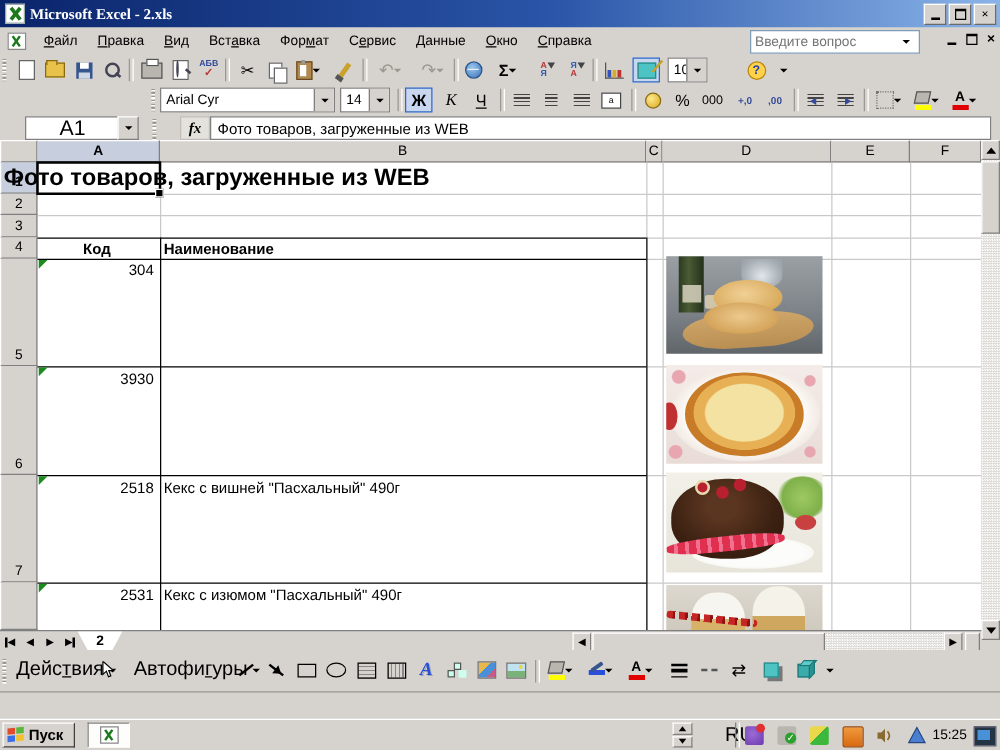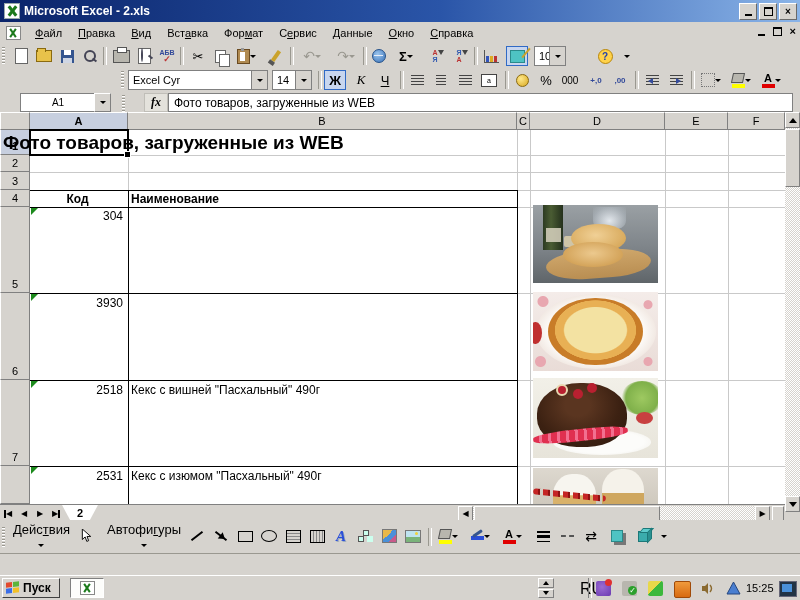--- a/index.html
+++ b/index.html
@@ -1,21 +1,21 @@
 <!DOCTYPE html>
 <html><head>
 <meta charset="utf-8">
 <style>
   html,body{margin:0;padding:0;}
   #app{position:relative;width:800px;height:600px;background:#d6d3ce;font-family:"Liberation Sans",sans-serif;font-size:11px;color:#000;overflow:hidden;}
   .abs{position:absolute;}
   u{text-decoration:underline;}
 
   
-  .titlebar{left:0;top:0;width:800px;height:22px;background:linear-gradient(to right,#0a246a 0%,#2a55a8 55%,#8ab4e8 100%);display:flex;align-items:center;}
+  .titlebar{left:0;top:0;width:800px;height:22px;background:linear-gradient(to right,#0a246a 0%,#2a55a8 55%,#8ab4e8 100%);display:flex;align-items:center;font-family:Liberation Serif, serif;}
   .title-text{color:#fff;font-weight:bold;font-size:12px;margin-left:4px;}
   .appicon{width:16px;height:16px;margin-left:4px;position:relative;background:#fff;border:1px solid #9aa;box-sizing:border-box;}
   .appicon::before,.appicon::after{content:"";position:absolute;left:6px;top:1px;width:3px;height:12px;background:#1c7a1c;}
   .appicon::before{transform:rotate(38deg);}
   .appicon::after{transform:rotate(-38deg);}
   .wbtns{position:absolute;right:3px;top:3px;display:flex;gap:2px;}
   .wbtn{width:16px;height:15px;background:#d6d3ce;border:1px solid;border-color:#fff #6a6a6a #6a6a6a #fff;display:flex;align-items:center;justify-content:center;font-size:10px;font-weight:bold;line-height:1;}
   .g-min{width:7px;height:2px;background:#000;margin-top:7px;}
   .g-res{width:7px;height:6px;border:1px solid #000;border-top-width:2px;}
   
@@ -82,21 +82,21 @@
   .ind-l::after{border-right:5px solid #334a9a;}
   .ind-r::after{left:auto;right:-1px;border-left:5px solid #334a9a;}
   .bordic{width:12px;height:12px;border:1px dotted #777;}
   .colorbar{position:relative;display:flex;flex-direction:column;align-items:center;justify-content:center;}
   .colorbar .bar{width:13px;height:4px;margin-top:1px;}
   .bucket{width:10px;height:8px;background:#b8b6ae;border:1px solid #555;transform:skewX(-12deg);}
   .pen{width:11px;height:3px;background:#35558f;transform:rotate(-35deg);border-radius:1px;}
   .Abtn{font-weight:bold;font-size:11px;line-height:10px;}
   
   .fbar{left:0;top:92px;width:800px;height:20px;background:#d6d3ce;border-bottom:1px solid #9a9890;}
-  .namebox{position:absolute;left:20px;top:1px;width:74px;height:17px;background:#fff;border:1px solid #808080;display:flex;align-items:center;justify-content:center;font-size:10px;}
+  .namebox{position:absolute;left:20px;top:1px;width:74px;height:17px;background:#fff;border:1px solid #808080;display:flex;align-items:center;justify-content:center;font-size:17px;}
   .namedrop{position:absolute;left:94px;top:1px;width:15px;height:17px;background:#d6d3ce;border:1px solid;border-color:#fff #808080 #808080 #fff;display:flex;align-items:center;justify-content:center;}
   .fxbtn{position:absolute;left:144px;top:1px;width:22px;height:17px;display:flex;align-items:center;justify-content:center;font-family:"Liberation Serif",serif;font-style:italic;font-weight:bold;font-size:12px;background:#e4e2dc;border:1px solid #c0beb8;}
   .ffield{position:absolute;left:168px;top:1px;width:618px;height:17px;background:#fff;border:1px solid #808080;display:flex;align-items:center;padding-left:5px;font-size:12px;}
   
   .sheet{left:0;top:112px;width:785px;height:392px;background:#fff;}
   .corner{position:absolute;left:0;top:0;width:30px;height:18px;background:#d6d3ce;border-right:1px solid #808080;border-bottom:1px solid #808080;border-top:1px solid #fff;border-left:1px solid #fff;box-sizing:border-box;}
   .colhdr{position:absolute;top:0;height:18px;background:#d6d3ce;border-right:1px solid #808080;border-bottom:1px solid #808080;border-top:1px solid #fff;box-sizing:border-box;display:flex;align-items:center;justify-content:center;font-size:11px;}
   .colhdr.sel{background:#c7cfdf;font-weight:bold;}
   .rowhdr{position:absolute;left:0;width:30px;background:#d6d3ce;border-right:1px solid #808080;border-bottom:1px solid #808080;border-left:1px solid #fff;box-sizing:border-box;display:flex;align-items:flex-end;justify-content:center;font-size:11px;padding-bottom:2px;}
   .rowhdr.sel{background:#c7cfdf;font-weight:bold;}
@@ -118,21 +118,21 @@
   .thumb{position:absolute;background:#d6d3ce;border:1px solid;border-color:#fff #808080 #808080 #fff;box-sizing:border-box;}
   .tri-u{width:0;height:0;border:4px solid transparent;border-bottom:5px solid #000;margin-bottom:4px;}
   .tri-d{width:0;height:0;border:4px solid transparent;border-top:5px solid #000;margin-top:4px;}
   
   .tabstrip{left:0;top:504px;width:785px;height:16px;background:#d6d3ce;border-top:1px solid #808080;}
   .navbtn{position:absolute;top:1px;width:16px;height:15px;display:flex;align-items:center;justify-content:center;font-size:8px;background:#d6d3ce;}
   .navbtn .bar{width:2px;height:8px;background:#000;}
   .sheettab{position:absolute;left:62px;top:0;width:36px;height:16px;background:#fff;clip-path:polygon(0 0,100% 0,76% 100%,24% 100%);display:flex;align-items:center;justify-content:center;font-weight:bold;font-size:11px;}
   
   .drawbar{left:0;top:520px;width:800px;height:33px;background:#d6d3ce;border-bottom:1px solid #9a9890;}
-  .dbtn{position:absolute;top:5px;height:22px;display:flex;align-items:center;justify-content:center;gap:4px;padding:0 5px;font-size:13px;box-sizing:border-box;flex-direction:column;}
+  .dbtn{position:absolute;top:5px;height:22px;display:flex;align-items:center;justify-content:center;gap:4px;padding:0 5px;font-size:16px;box-sizing:border-box;}
   .dico{position:absolute;top:5px;width:22px;height:22px;display:flex;align-items:center;justify-content:center;}
   .i-line{width:14px;height:2px;background:#000;transform:rotate(-38deg);}
   .i-arrowln{width:14px;height:2px;background:#000;transform:rotate(38deg);position:relative;}
   .i-arrowln::after{content:"";position:absolute;right:-2px;top:-3px;border:4px solid transparent;border-left:6px solid #000;}
   .i-rect{width:13px;height:9px;border:1px solid #000;}
   .i-oval{width:14px;height:10px;border:1px solid #000;border-radius:50%;}
   .i-tbox{width:13px;height:11px;border:1px solid #000;background:repeating-linear-gradient(to bottom,transparent 0 2px,#888 2px 3px);}
   .i-tboxv{width:13px;height:11px;border:1px solid #000;background:repeating-linear-gradient(to right,transparent 0 2px,#888 2px 3px);}
   .wordart{font-family:"Liberation Serif",serif;font-weight:bold;font-style:italic;font-size:15px;color:#2a4ed8;text-shadow:1px 1px 0 #9ab;}
   .i-diag{width:14px;height:12px;position:relative;}
@@ -193,20 +193,24 @@
     <span class="wbicon"></span>
     <span class="mi"><u>Ф</u>айл</span>
     <span class="mi"><u>П</u>равка</span>
     <span class="mi"><u>В</u>ид</span>
     <span class="mi">Вст<u>а</u>вка</span>
     <span class="mi">Фор<u>м</u>ат</span>
     <span class="mi">С<u>е</u>рвис</span>
     <span class="mi"><u>Д</u>анные</span>
     <span class="mi"><u>О</u>кно</span>
     <span class="mi"><u>С</u>правка</span>
+    <span class="qbox">
+      <input placeholder="Введите вопрос" style="">
+      <span class="dda"></span>
+    </span>
     <span class="mwb">
       <span class="g-min"></span>
       <span class="g-res"></span>
       <span class="fl">×</span>
     </span>
   </div>
 
   <div class="abs tb" style="top:44px;">
     <span class="grip" style="left:2px;top:3px;"></span>
     <span class="tbtn" style="left:10px;">
@@ -295,21 +299,21 @@
         </span>
       </span>
     <span class="tbtn" style="left:620px;width:14px;">
         <span class="dda"></span>
       </span>
   </div>
 
   <div class="abs tb" style="top:68px;">
     <span class="grip" style="left:121px;top:3px;"></span>
     <span class="combo" style="left:128px;width:140px;">
-      <span class="val">Excel Cyr</span>
+      <span class="val">Arial Cyr</span>
       <span class="cbtn">
           <span class="dda"></span>
         </span>
     </span>
     <span class="combo" style="left:272px;width:40px;">
       <span class="val">14</span>
       <span class="cbtn">
           <span class="dda"></span>
         </span>
     </span>

